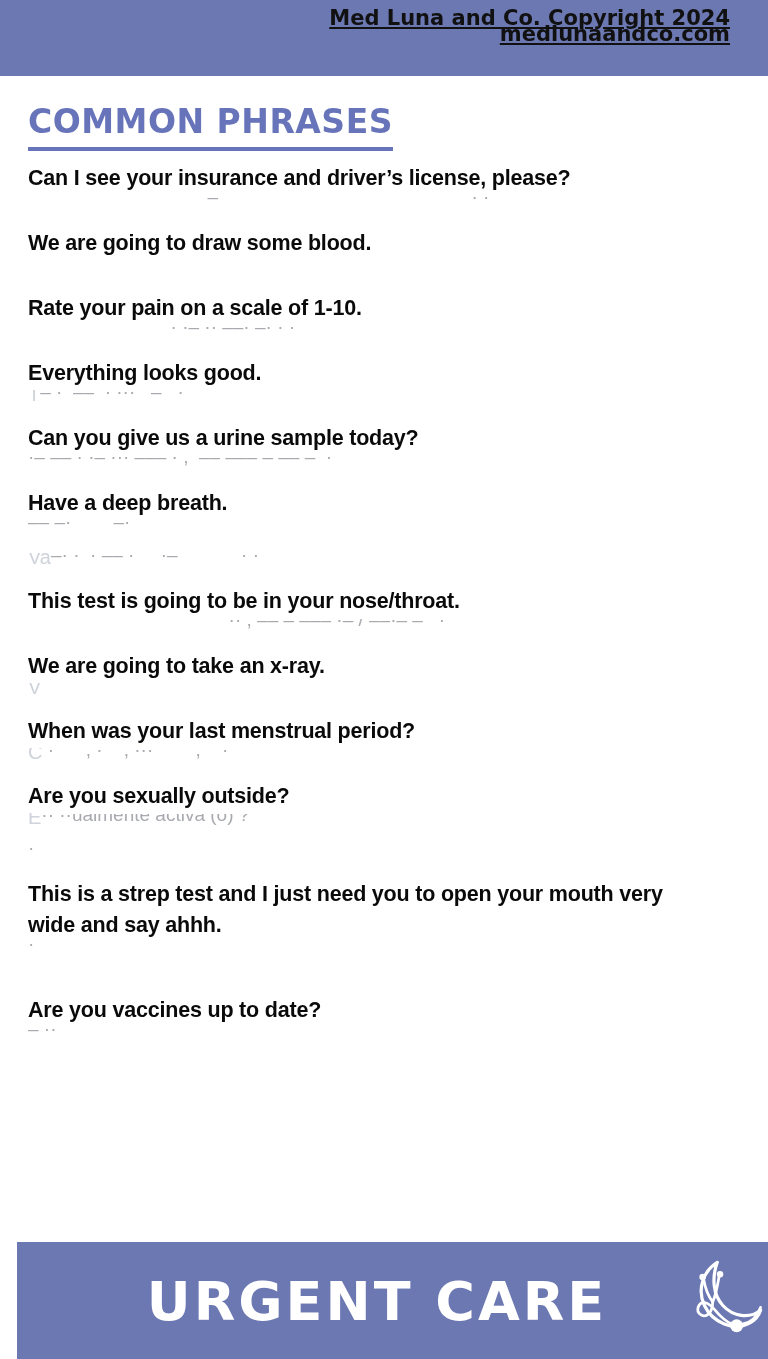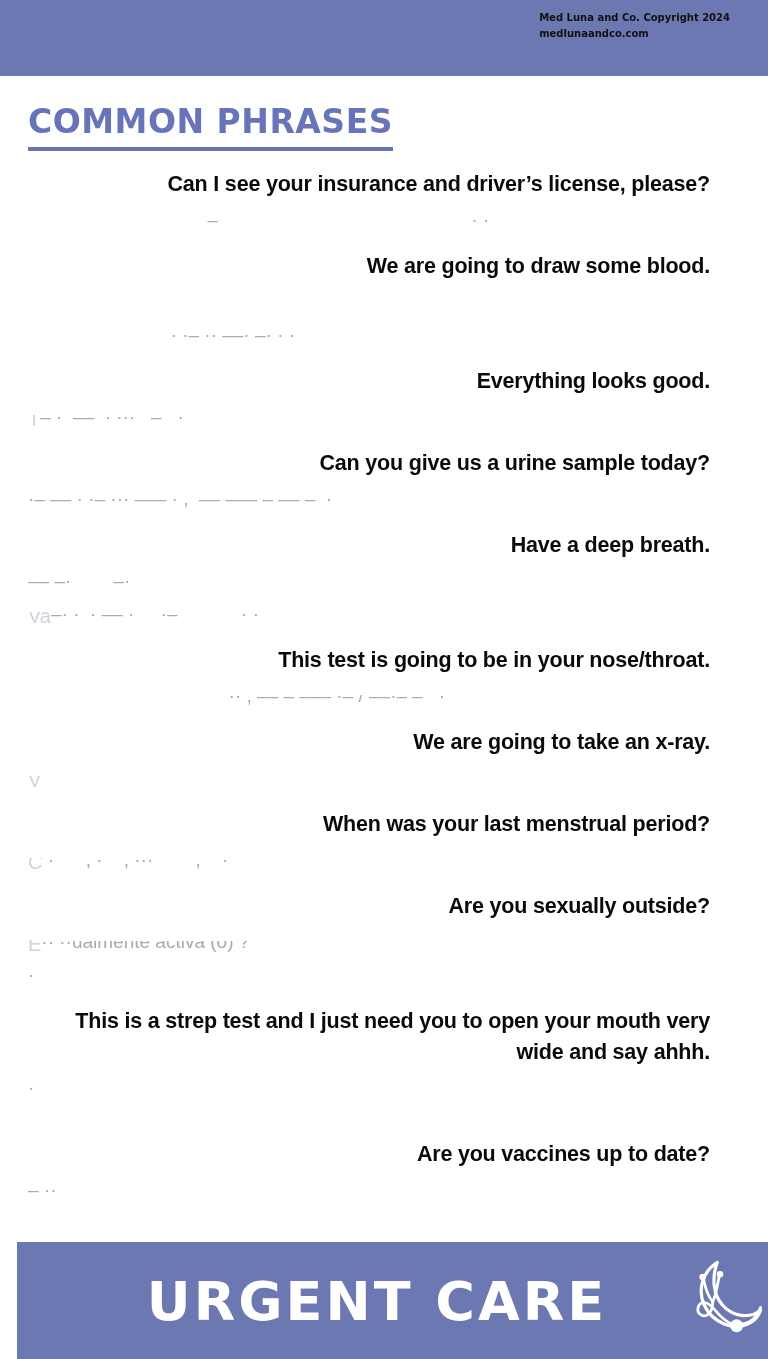--- a/index.html
+++ b/index.html
@@ -33,40 +33,41 @@
     font-weight:800;
     letter-spacing:0.5px;
     color:var(--title);
     border-bottom:4px solid var(--title);
     padding-bottom:5px;
     line-height:40px;
     text-align:right;
   }
   .copyright{
     position:absolute;top:10px;right:38px;
+    text-align:right;
     font-family:"DejaVu Sans", sans-serif;
     font-weight:700;
-    font-size:10px;
+    font-size:21px;
     line-height:16px;
     color:#111111;
+    text-decoration:underline;
   }
   .phrases{
     margin:12px 40px 0 28px;
   }
   .item{margin-bottom:19px;}
   .item.gap{margin-bottom:39px;}
   .en{
-    margin:18px;
+    margin:0;
     font-size:21.5px;
     font-weight:700;
     line-height:31px;
     letter-spacing:-0.2px;
     color:var(--body);
     white-space:pre-line;
-    text-align:right;
   }
   .ghost{
     display:flex;
     align-items:flex-end;
     height:14px;
     margin-top:1px;
     overflow:hidden;
   }
   .ghost .lead{
     font-size:20px;
@@ -137,20 +138,21 @@
         <div class="item">
           <p class="en">We are going to draw some blood.</p>
           <div class="ghost">
             <span class="lead"></span>
             <span class="clip">
               <span class="rest"></span>
             </span>
           </div>
         </div>
         <div class="item">
+          <p class="en">Rate your pain on a scale of 1-10.</p>
           <div class="ghost">
             <span class="lead"></span>
             <span class="clip">
               <span class="rest">                           · ·– ·· ––· –· · ·</span>
             </span>
           </div>
         </div>
         <div class="item">
           <p class="en">Everything looks good.</p>
           <div class="ghost">

